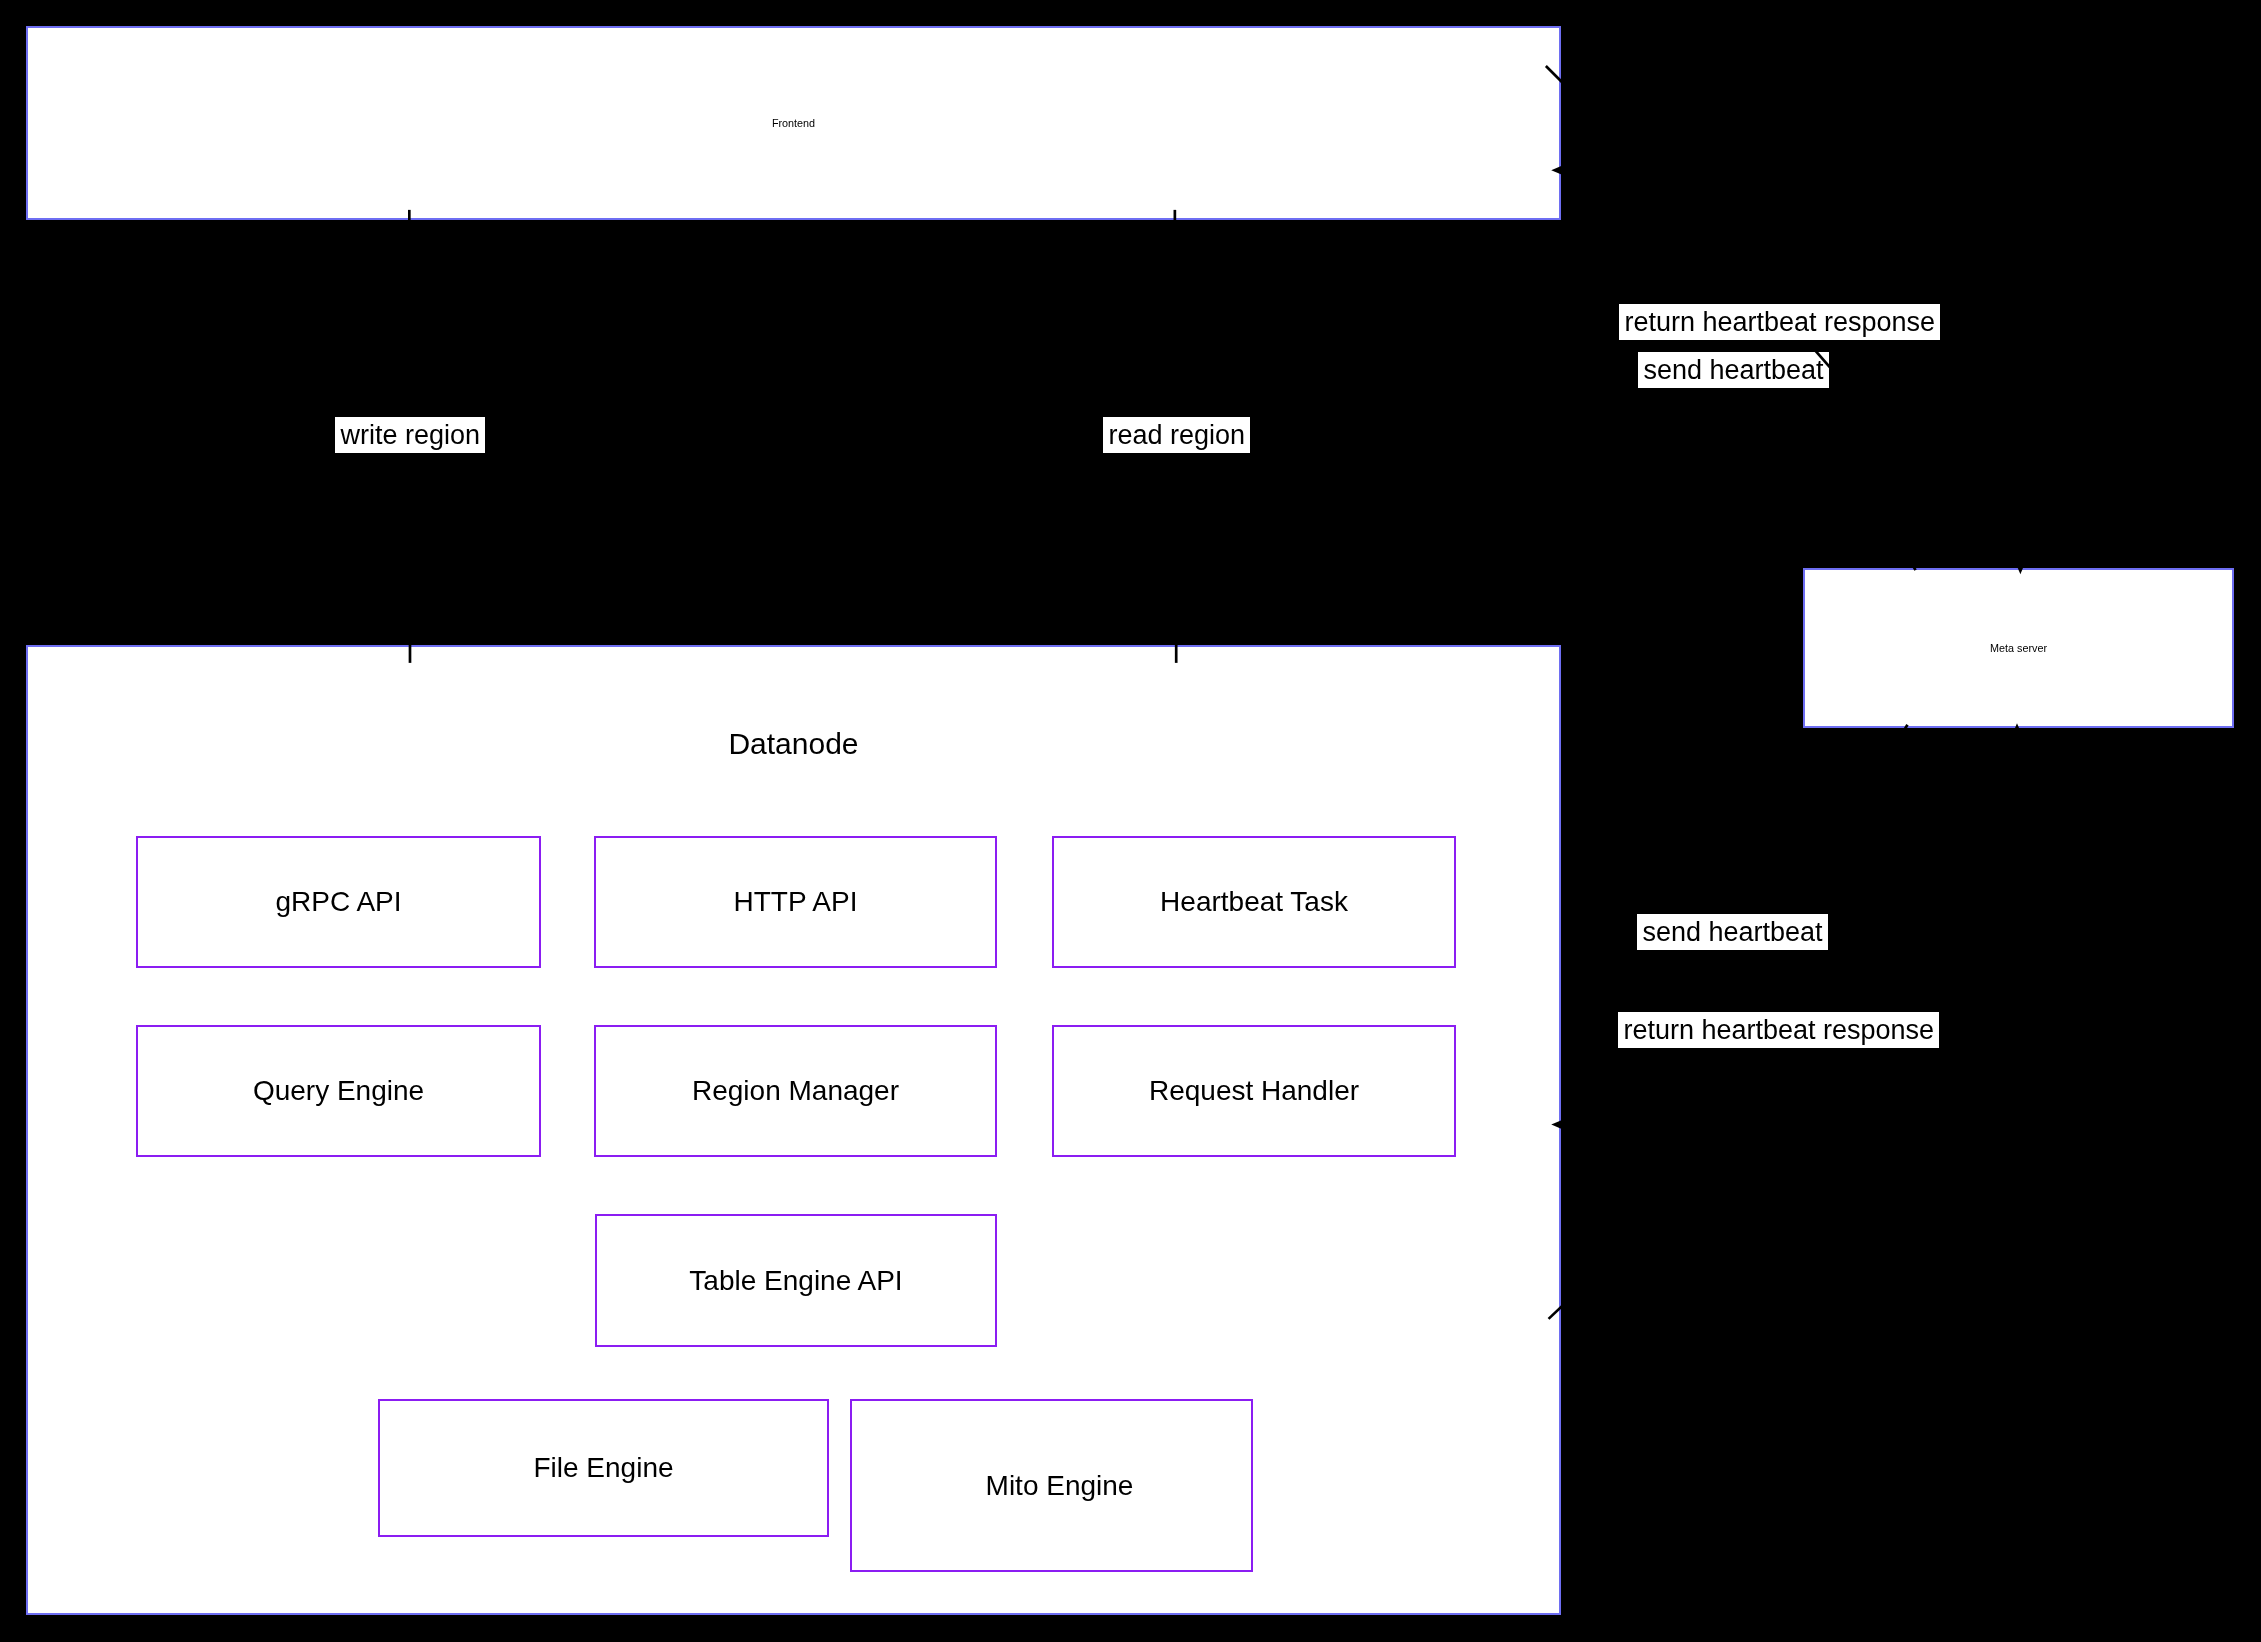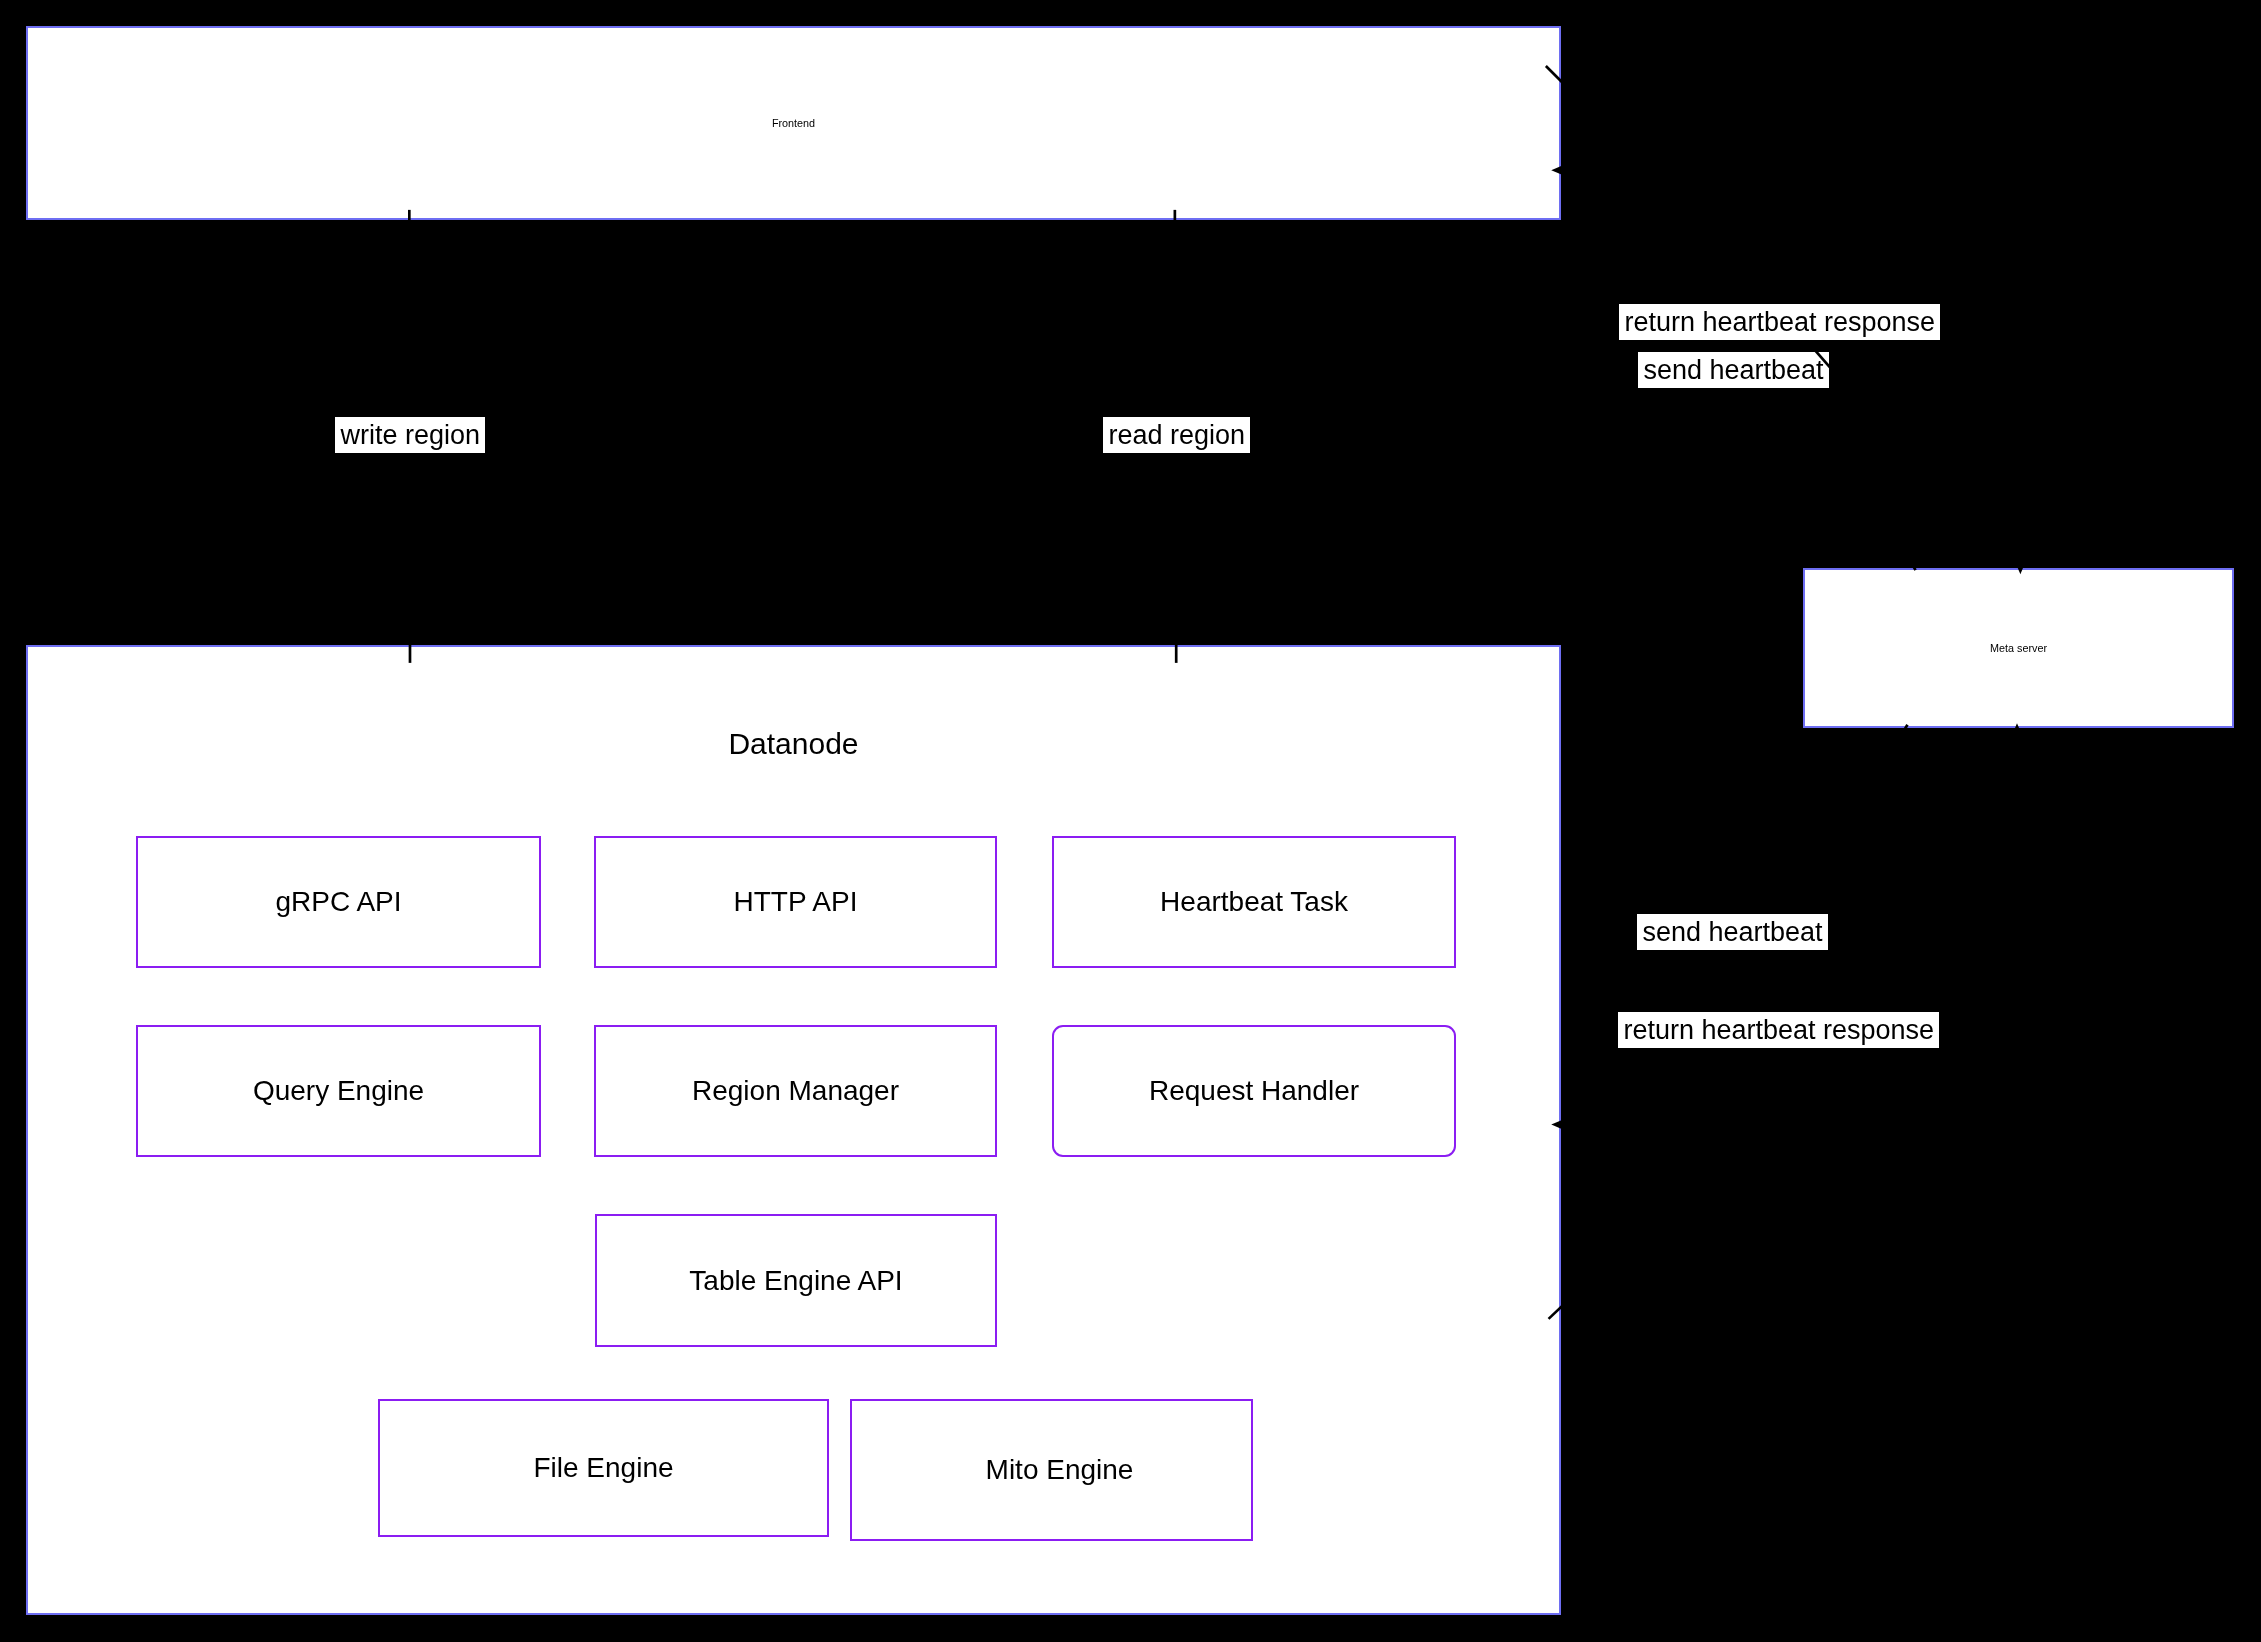--- a/index.html
+++ b/index.html
@@ -68,24 +68,24 @@
   #meta-box     { left: 1803px; top: 568px; width: 431px; height: 160px; }
 
   #datanode-title { top: 79px; left: 0; }
 
   
   #comp-grpc      { left: 108px;  top: 189px;  width: 405px; height: 132px; }
   #comp-http      { left: 566px;  top: 189px;  width: 403px; height: 132px; }
   #comp-hbt       { left: 1024px; top: 189px;  width: 404px; height: 132px; }
   #comp-query     { left: 108px;  top: 378px;  width: 405px; height: 132px; }
   #comp-region    { left: 566px;  top: 378px;  width: 403px; height: 132px; }
-  #comp-request   { left: 1024px; top: 378px;  width: 404px; height: 132px; border-radius: 11px; }
+  #comp-request   { left: 1024px; top: 378px;  width: 404px; height: 132px; }
   #comp-tea       { left: 567px;  top: 567px;  width: 402px; height: 133px; }
   #comp-file      { left: 310px;  top: 752px; width: 451px; height: 138px; margin-left: 40px; }
-  #comp-mito      { left: 822px; top: 752px; width: 403px; height: 142px; padding-left: 16px; }
+  #comp-mito      { left: 822px; top: 752px; width: 403px; height: 173px; padding-left: 16px; }
 
   #chip-write-region { left: 335px;  top: 417px; }
   #chip-read-region  { left: 1103px; top: 417px; }
   #chip-ret-top      { left: 1619px; top: 304px; }
   #chip-send-top     { left: 1638px; top: 352px; }
   #chip-send-bottom  { left: 1637px; top: 914px; }
   #chip-ret-bottom   { left: 1618px; top: 1012px; }
 
   #arrow-overlay {
     position: absolute;

